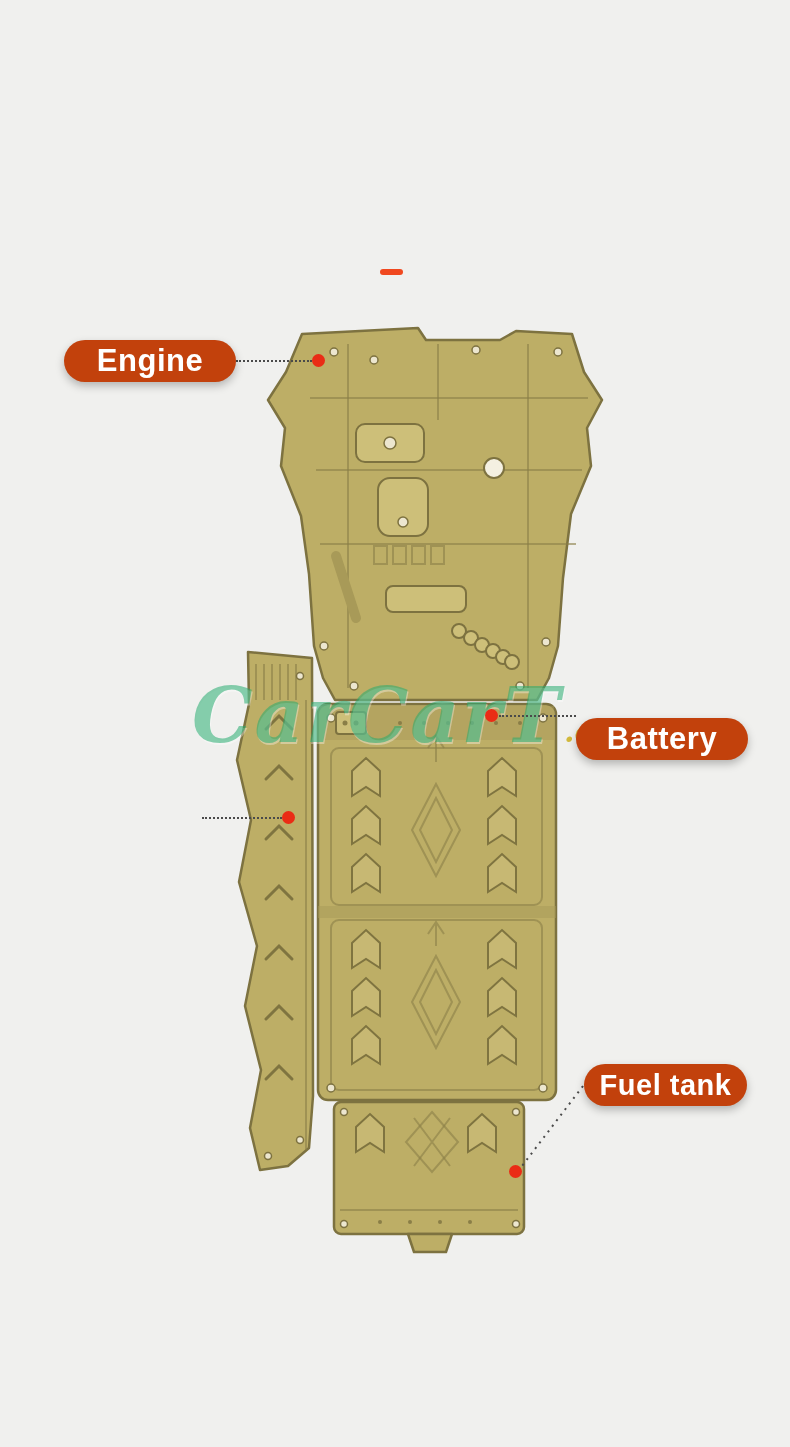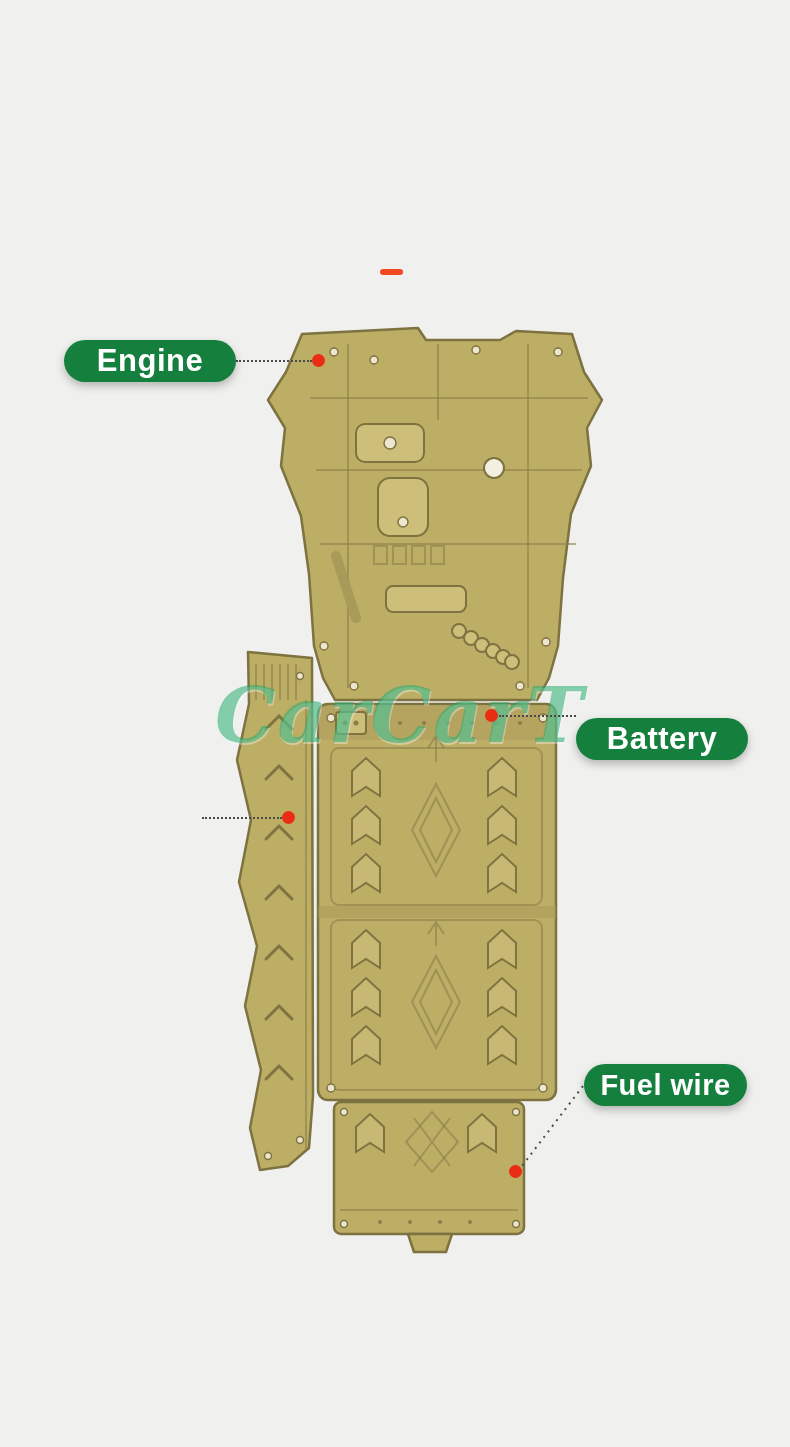--- a/index.html
+++ b/index.html
@@ -16,36 +16,35 @@
     position:absolute;left:192px;top:678px;z-index:2;
     display:flex;align-items:baseline;
     font-family:"DejaVu Serif",serif;font-style:italic;font-weight:bold;
     pointer-events:none;
   }
   .wm-main{
     font-size:76px;line-height:1;
     color:rgba(38,172,112,0.55);
     text-shadow:1px 2px 0 rgba(255,255,255,0.35);
     letter-spacing:2px;
-    margin-left:23px;
   }
   .wm-suffix{
     font-size:30px;line-height:1;margin-left:2px;
     color:rgba(202,168,0,0.75);
   }
   .conn{
     position:absolute;border-top:2px dotted #4a4a4a;z-index:3;height:0;
   }
   .conn-svg{position:absolute;left:0;top:0;z-index:3;pointer-events:none;}
   .dot{
     position:absolute;width:13px;height:13px;border-radius:50%;
     background:#ea2c15;z-index:3;
   }
   .pill{
-    position:absolute;z-index:4;background:#15803d;color:#fff;
+    position:absolute;z-index:4;background:#c2410c;color:#fff;
     border-radius:999px;display:flex;align-items:center;justify-content:center;
     box-shadow:0 4px 8px rgba(0,0,0,0.25);
     font-weight:600;letter-spacing:0.5px;
   }
   #pill-engine{left:64px;top:340px;width:172px;height:42px;font-size:31px;}
   #pill-battery{left:576px;top:694px;width:172px;height:42px;font-size:31px;margin-top:24px;}
   #pill-wire{left:33px;top:799px;width:168px;height:38px;font-size:25px;}
   #pill-fuel{left:584px;top:1064px;width:163px;height:42px;font-size:29px;}
   #conn-engine{left:236px;top:360px;width:76px;}
   #conn-battery{left:499px;top:715px;width:77px;}
@@ -202,16 +201,16 @@
   <div class="dot" id="dot-wire"></div>
   <div class="dot" id="dot-fuel"></div>
 
   <div class="pill" id="pill-engine">
     <span>Engine</span>
   </div>
   <div class="pill" id="pill-battery">
     <span>Battery</span>
   </div>
   <div class="pill" id="pill-fuel">
-    <span>Fuel wire</span>
+    <span>Fuel tank</span>
   </div>
 
 </div>
 
 </body></html>

